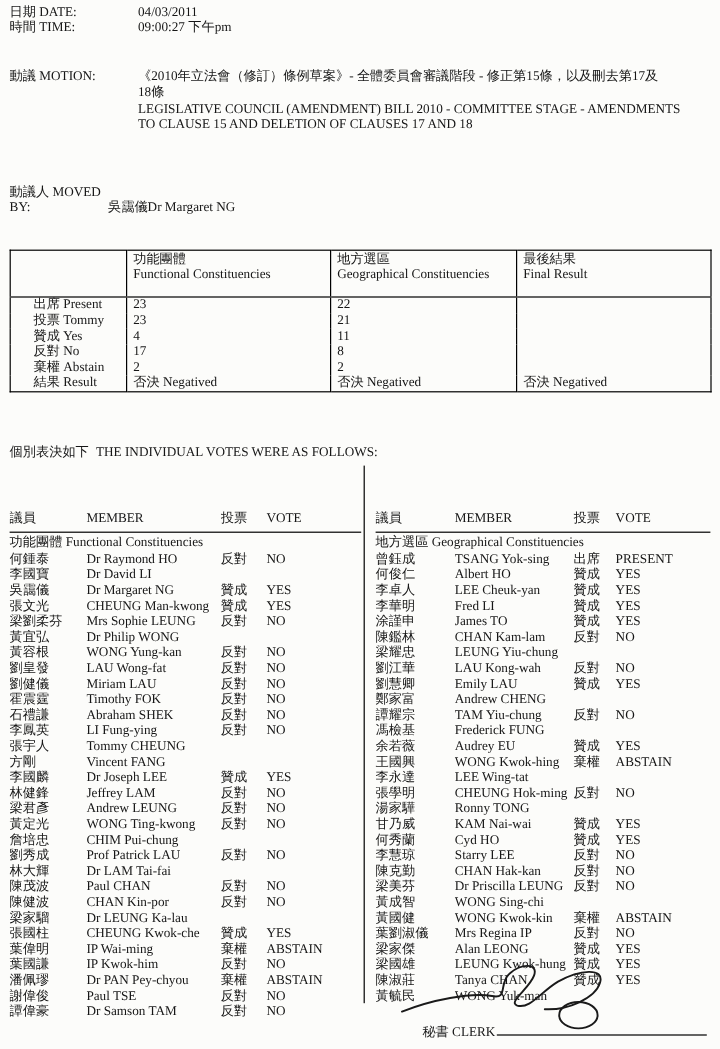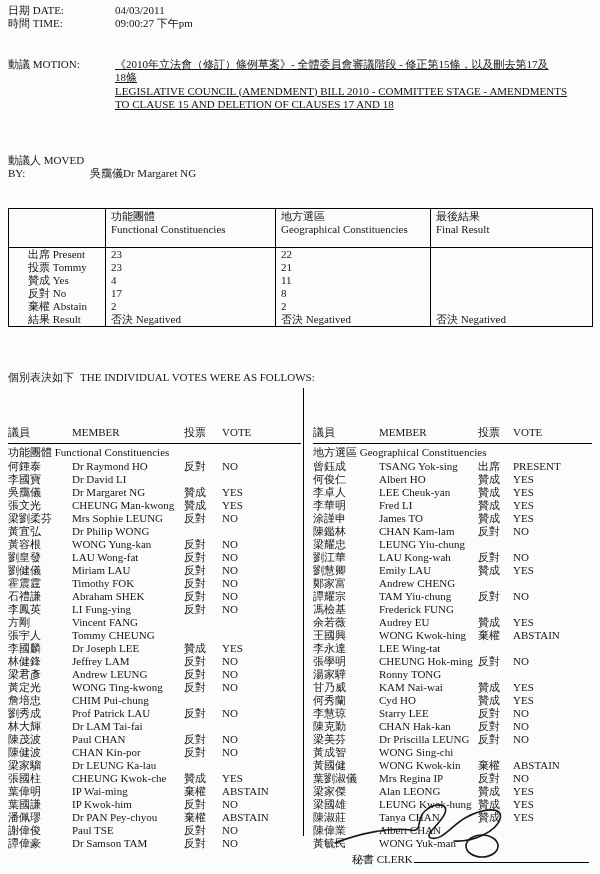--- a/index.html
+++ b/index.html
@@ -13,21 +13,21 @@
     overflow:hidden;
   }
   .page { position:absolute; inset:0; }
 
   
   .meta { position:absolute; top:4px; left:8px; line-height:13.4px; }
   .meta .lbl { display:inline-block; width:107px; }
 
   .motion { position:absolute; top:44px; left:8px; width:586px; display:flex; line-height:13.4px;margin-top:14px; }
   .motion .lbl { flex:0 0 107px; }
-  .motion-text { flex:1;text-decoration:underline; }
+  .motion-text { flex:1; }
   .motion-text div { white-space:nowrap; }
 
   .moved { position:absolute; top:154px; left:8px; line-height:13px; }
   .moved .lbl { display:inline-block; width:82px; }
 
   
   table.summary {
     position:absolute; top:208px; left:8px;
     width:584px; border-collapse:collapse; table-layout:fixed;
     border:1.4px solid #000;
@@ -241,28 +241,28 @@
     <span class="c-vote">反對</span>
     <span class="c-vote-en">NO</span>
   </div>
           <div class="vt-row">
     <span class="c-name">李鳳英</span>
     <span class="c-member">LI Fung-ying</span>
     <span class="c-vote">反對</span>
     <span class="c-vote-en">NO</span>
   </div>
           <div class="vt-row">
+    <span class="c-name">張宇人</span>
+    <span class="c-member">Tommy CHEUNG</span>
+    <span class="c-vote"></span>
+    <span class="c-vote-en"></span>
+  </div>
+          <div class="vt-row">
     <span class="c-name">方剛</span>
     <span class="c-member">Vincent FANG</span>
-    <span class="c-vote"></span>
-    <span class="c-vote-en"></span>
-  </div>
-          <div class="vt-row">
-    <span class="c-name">張宇人</span>
-    <span class="c-member">Tommy CHEUNG</span>
     <span class="c-vote"></span>
     <span class="c-vote-en"></span>
   </div>
           <div class="vt-row">
     <span class="c-name">李國麟</span>
     <span class="c-member">Dr Joseph LEE</span>
     <span class="c-vote">贊成</span>
     <span class="c-vote-en">YES</span>
   </div>
           <div class="vt-row">
@@ -529,26 +529,20 @@
     <span class="c-vote">贊成</span>
     <span class="c-vote-en">YES</span>
   </div>
           <div class="vt-row">
     <span class="c-name">陳淑莊</span>
     <span class="c-member">Tanya CHAN</span>
     <span class="c-vote">贊成</span>
     <span class="c-vote-en">YES</span>
   </div>
           <div class="vt-row">
-    <span class="c-name">陳偉業</span>
-    <span class="c-member">Albert CHAN</span>
-    <span class="c-vote"></span>
-    <span class="c-vote-en"></span>
-  </div>
-          <div class="vt-row">
     <span class="c-name">黃毓民</span>
     <span class="c-member">WONG Yuk-man</span>
     <span class="c-vote"></span>
     <span class="c-vote-en"></span>
   </div>
         </div>
     </div>
   </div>
 
   <div class="divider"></div>

